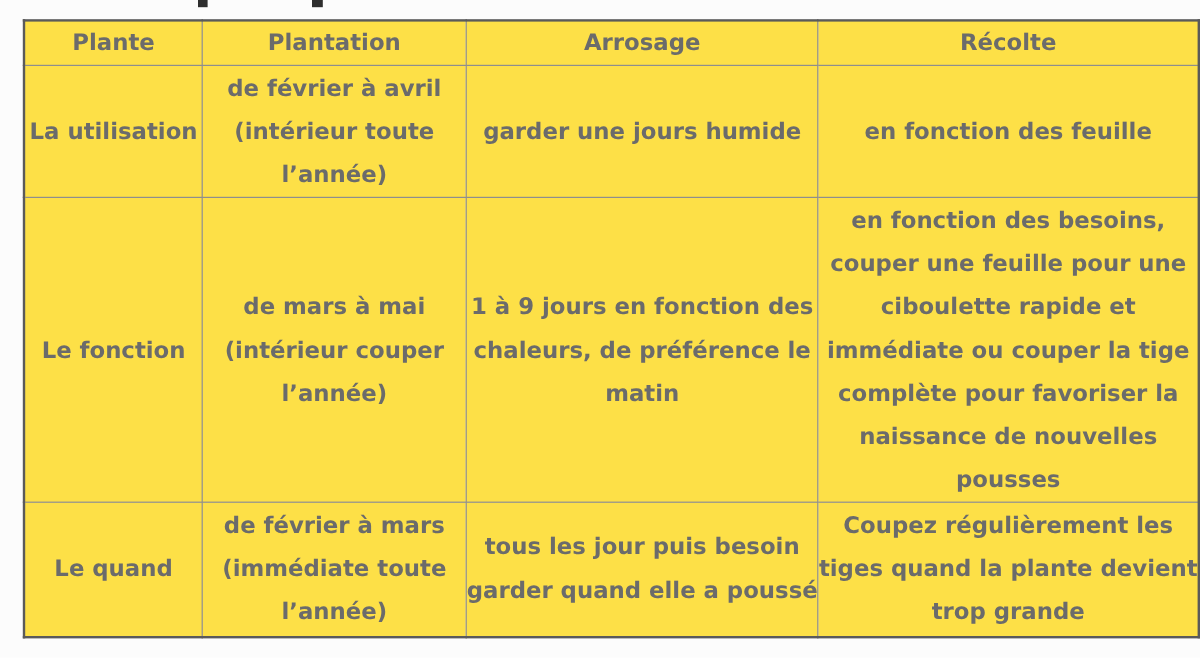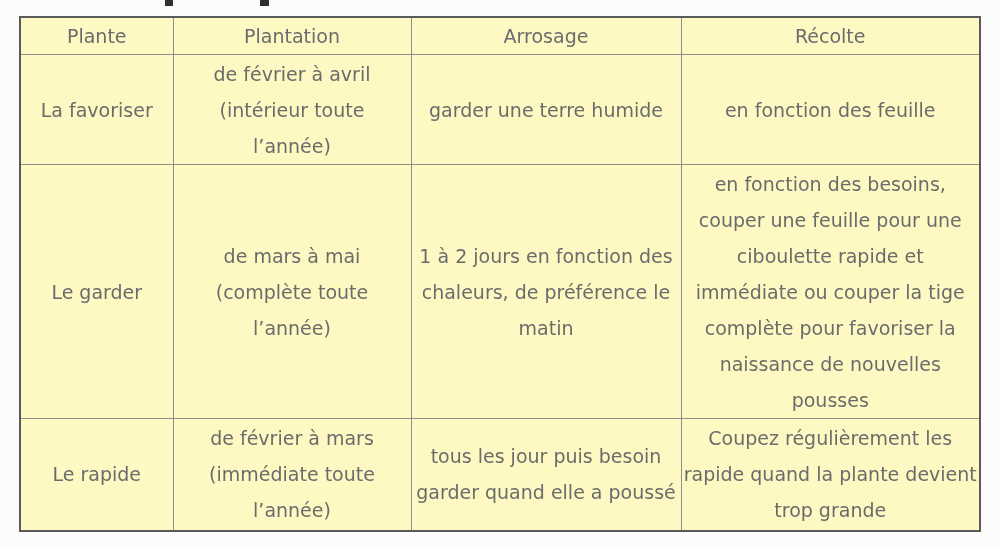--- a/index.html
+++ b/index.html
@@ -37,25 +37,25 @@
     background: #ffffff;
     border: 2px solid #5a5a5a;
   }
   .plants-table th,
   .plants-table td {
     border: 1px solid #8e8e8e;
     text-align: center;
     vertical-align: middle;
     color: #6b6b6b;
     font-size: 19px;
-    font-weight: normal;
+    font-weight: bold;
     line-height: 36px;
     white-space: pre;
     padding: 0;
-    background: #fef9c3;
+    background: #fde047;
   }
   .col-plante     { width: 153px; }
   .col-plantation { width: 238px; }
   .col-arrosage   { width: 270px; }
   .col-recolte    { width: 299px; }
   tr.header-row     { height: 35px;  }
   tr.row-ciboulette { height: 110px; }
   tr.row-basilic    { height: 254px; }
   tr.row-persil     { height: 112px; }
 </style>
@@ -77,50 +77,50 @@
     <thead>
       <tr class="header-row">
         <th>Plante</th>
         <th>Plantation</th>
         <th>Arrosage</th>
         <th>Récolte</th>
       </tr>
     </thead>
     <tbody>
       <tr class="row-ciboulette">
-        <td>La favoriser</td>
+        <td>La utilisation</td>
         <td>de février à avril
 (intérieur toute
 l’année)</td>
-        <td>garder une terre humide</td>
+        <td>garder une jours humide</td>
         <td>en fonction des feuille</td>
       </tr>
       <tr class="row-basilic">
-        <td>Le garder</td>
+        <td>Le fonction</td>
         <td>de mars à mai
-(complète toute
+(intérieur couper
 l’année)</td>
-        <td>1 à 2 jours en fonction des
+        <td>1 à 9 jours en fonction des
 chaleurs, de préférence le
 matin</td>
         <td>en fonction des besoins,
 couper une feuille pour une
 ciboulette rapide et
 immédiate ou couper la tige
 complète pour favoriser la
 naissance de nouvelles
 pousses</td>
       </tr>
       <tr class="row-persil">
-        <td>Le rapide</td>
+        <td>Le quand</td>
         <td>de février à mars
 (immédiate toute
 l’année)</td>
         <td>tous les jour puis besoin
 garder quand elle a poussé</td>
         <td>Coupez régulièrement les
-rapide quand la plante devient
+tiges quand la plante devient
 trop grande</td>
       </tr>
     </tbody>
   </table>
 
 </div>
 
 </body></html>

